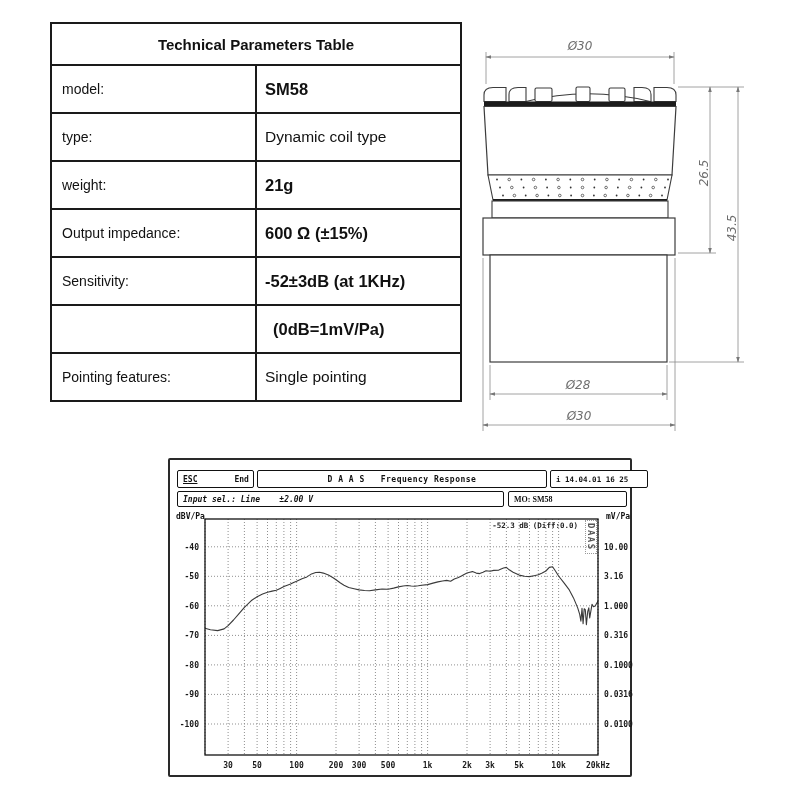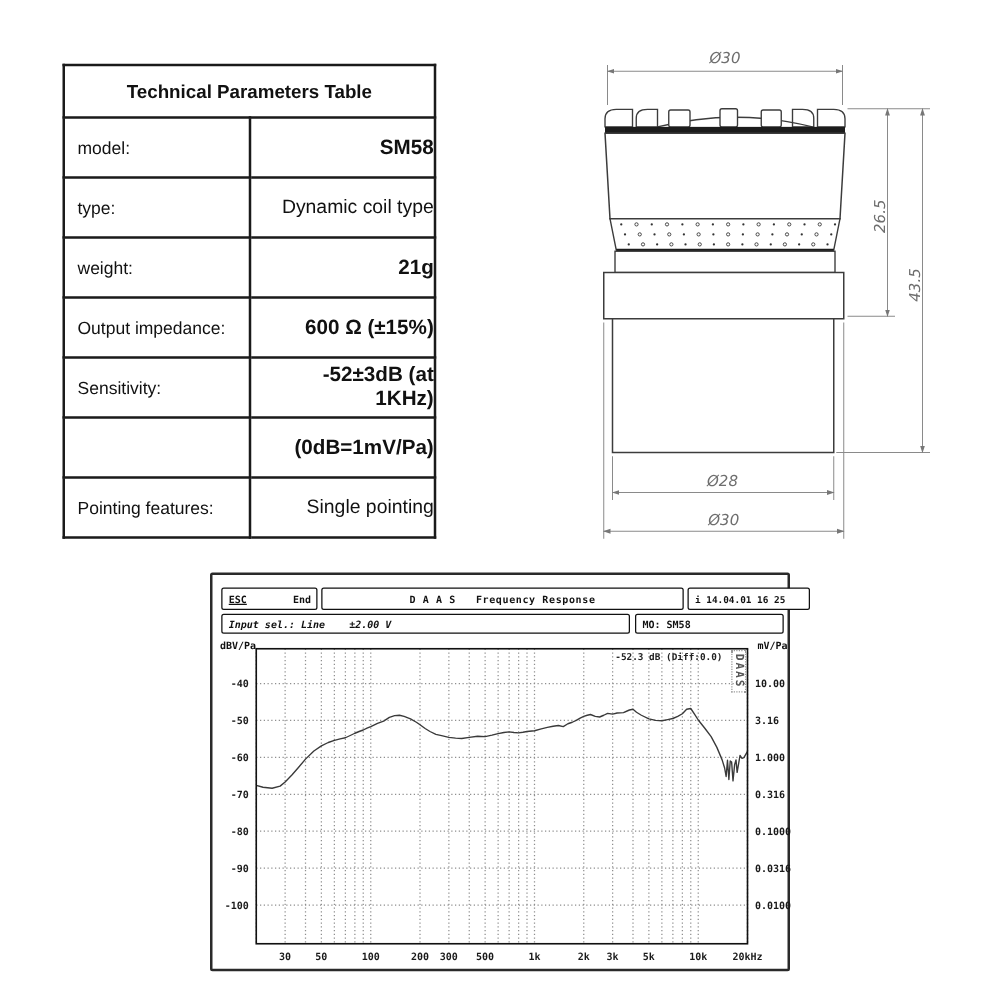--- a/index.html
+++ b/index.html
@@ -1,27 +1,27 @@
 <!DOCTYPE html>
 <html><head>
 <meta charset="utf-8">
 <style>
   html,body{margin:0;padding:0;background:#fff;}
   .page{position:relative;width:800px;height:800px;background:#fff;overflow:hidden;
         font-family:"Liberation Sans",sans-serif;color:#111;}
 
   
-  .params{position:absolute;left:50px;top:22px;width:299px;border-collapse:collapse;
-          table-layout:fixed;margin-top:29px;}
+  .params{position:absolute;left:50px;top:22px;width:412px;border-collapse:collapse;
+          table-layout:fixed;}
   .params td{border:2px solid #1a1a1a;padding:0 0 0 10px;vertical-align:middle;
              height:46px;font-size:14px;color:#111;}
   .params .title-cell{text-align:center;font-size:15px;font-weight:600;height:40px;padding:0;}
   .params .lbl{width:173px;}
   .params .lbl.small{font-size:12.5px;}
-  .params .val{font-size:16.5px;font-weight:bold;padding-left:8px;text-align:right;}
+  .params .val{font-size:16.5px;font-weight:bold;padding-left:8px;}
   .params .val.normal{font-weight:normal;font-size:15.5px;}
   .params .val.indent{padding-left:16px;}
 
   
   .mic-drawing{position:absolute;left:440px;top:10px;}
   .dimtxt{font-family:"DejaVu Sans",sans-serif;font-style:italic;font-weight:300;
           font-size:12px;fill:#6e6e6e;}
 
   
   .daas{position:absolute;left:168px;top:458px;width:464px;height:319px;background:#fff;
@@ -29,21 +29,21 @@
         font-family:"DejaVu Sans Mono",monospace;}
   .daas .box{position:absolute;border:1.5px solid #111;border-radius:2px;background:#fff;
              font-size:8px;font-weight:bold;color:#111;white-space:pre;
              display:flex;align-items:center;box-sizing:border-box;padding-left:5px;}
   .daas .box.center{justify-content:center;padding-left:0;letter-spacing:.5px;}
   .esc-box{left:7px;top:10px;width:77px;height:18px;gap:30px;}
   .esc-key{text-decoration:underline;margin-right:7px;}
   .title-box{left:87px;top:10px;width:290px;height:18px;}
   .date-box{left:380px;top:10px;width:98px;height:18px;font-size:7.5px !important;}
   .input-box{left:7px;top:31px;width:327px;height:16px;font-style:italic;}
-  .mo-box{left:338px;top:31px;width:119px;height:16px;}
+  .mo-box{left:338px;top:31px;width:119px;height:16px;font-family:Liberation Serif, serif;}
   .unit-label{position:absolute;font-size:8px;font-weight:bold;color:#111;}
   .readout{position:absolute;left:280px;top:61px;width:128px;text-align:right;
            font-size:7.5px;font-weight:bold;color:#222;}
   .watermark{position:absolute;left:427px;top:60px;transform:rotate(90deg);
              transform-origin:0 0;font-size:9px;font-weight:bold;color:#555;
              letter-spacing:1.5px;border:1px dotted #999;padding:0 2px;line-height:10px;}
   #plot{position:absolute;left:0;top:0;}
   #plot .grid{stroke:#8f8f8f;stroke-width:1;stroke-dasharray:1 2;}
   #plot .tick{font-family:"DejaVu Sans Mono",monospace;font-size:8px;font-weight:bold;fill:#1a1a1a;}
 </style>

